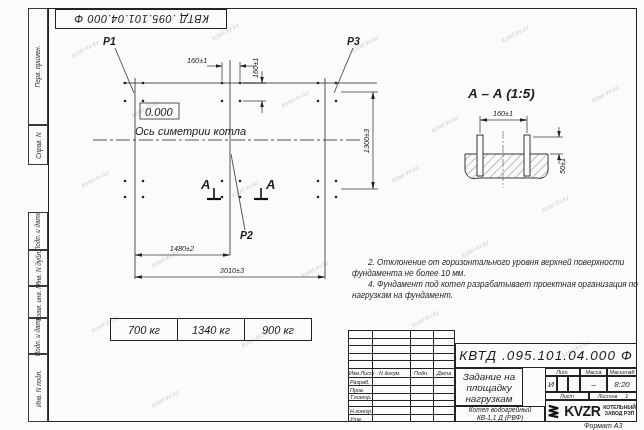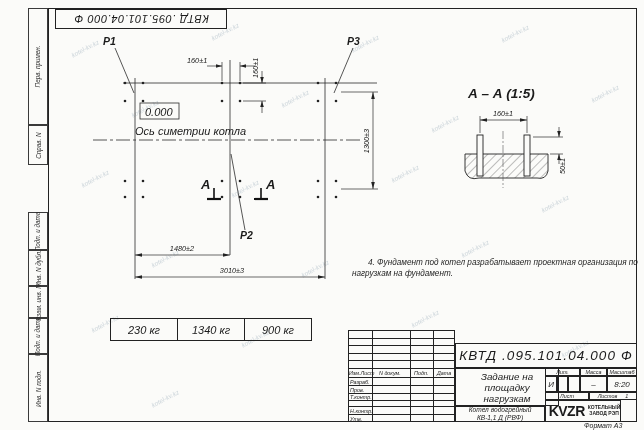--- a/index.html
+++ b/index.html
@@ -226,27 +226,28 @@
         <line x1="112" y1="78" x2="125" y2="78"></line>
       <line x1="121" y1="51" x2="121" y2="61"></line>
         <line x1="121" y1="88" x2="121" y2="78"></line>
       <path d="M121 61 l-1.8 -6 h3.6 z" fill="#222" stroke="none"></path>
       <path d="M121 78 l-1.8 6 h3.6 z" fill="#222" stroke="none"></path>
     </g>
     <text x="127" y="98" class="it7" transform="rotate(-90 127 98)">50±1</text>
   </svg>
 
   <div class="notes">
+    <p>2. Отклонение от горизонтального уровня верхней поверхности фундамента не более 10 мм.</p>
     <p>4. Фундамент под котел разрабатывает проектная организация по нагрузкам на фундамент.</p>
   </div>
 
   <table class="ptable">
     <tbody>
     <tr class="v">
-      <td>230 кг</td>
+      <td>700 кг</td>
       <td>1340 кг</td>
       <td>900 кг</td>
     </tr>
   </tbody>
     </table>
 
   <div class="tblock">
 
     <div class="tb" style="left:0;top:0;width:107px;height:92px"></div>
     <div class="hl" style="left:0;top:8px;width:107px"></div>
@@ -270,21 +271,21 @@
     <span class="lbl" style="left:2px;top:48.5px">Разраб.</span>
     <span class="lbl" style="left:2px;top:56.5px">Пров.</span>
     <span class="lbl" style="left:2px;top:64px">Т.контр.</span>
     <span class="lbl" style="left:2px;top:77.5px">Н.контр.</span>
     <span class="lbl" style="left:2px;top:85.5px">Утв.</span>
 
     <div class="tb cellc" style="left:107px;top:13px;width:182px;height:25px">
       <span class="desig">КВТД .095.101.04.000 Ф</span>
     </div>
 
-    <div class="tb cellc" style="left:107px;top:38px;width:104px;height:38px;flex-direction:column">
+    <div class="tb cellc" style="left:107px;top:38px;width:68px;height:38px;flex-direction:column">
       <span class="doct">Задание на</span>
       <span class="doct">площадку</span>
       <span class="doct">нагрузкам</span>
     </div>
 
     <div class="tb cellc" style="left:107px;top:76px;width:90px;height:16px;flex-direction:column">
       <span class="prod">Котел водогрейный</span>
       <span class="prod">КВ-1,1 Д (РВФ)</span>
     </div>
 
@@ -311,21 +312,21 @@
       </div>
 
     <div class="tb cellc" style="left:197px;top:62px;width:44px;height:8px">
         <span class="lbl" style="position:static">Лист</span>
       </div>
     <div class="tb cellc" style="left:241px;top:62px;width:48px;height:8px;gap:8px">
       <span class="lbl" style="position:static">Листов</span>
       <span class="lbl" style="position:static">1</span>
     </div>
 
-    <div class="tb cellc logo-wrap" style="left:197px;top:70px;width:76px;height:22px">
+    <div class="tb cellc logo-wrap" style="left:197px;top:70px;width:92px;height:22px">
       <svg width="15" height="15" viewBox="0 0 16 16">
         <path d="M3 2 L13 4.5 L3 7 L13 9.5 L3 12 L13 14" fill="none" stroke="#111" stroke-width="2.2"></path>
       </svg>
       <span class="kvzr">KVZR</span>
       <span class="kcap">
         <span style="display:block">КОТЕЛЬНЫЙ</span>
         <span style="display:block">ЗАВОД РЭП</span>
       </span>
     </div>
   </div>

